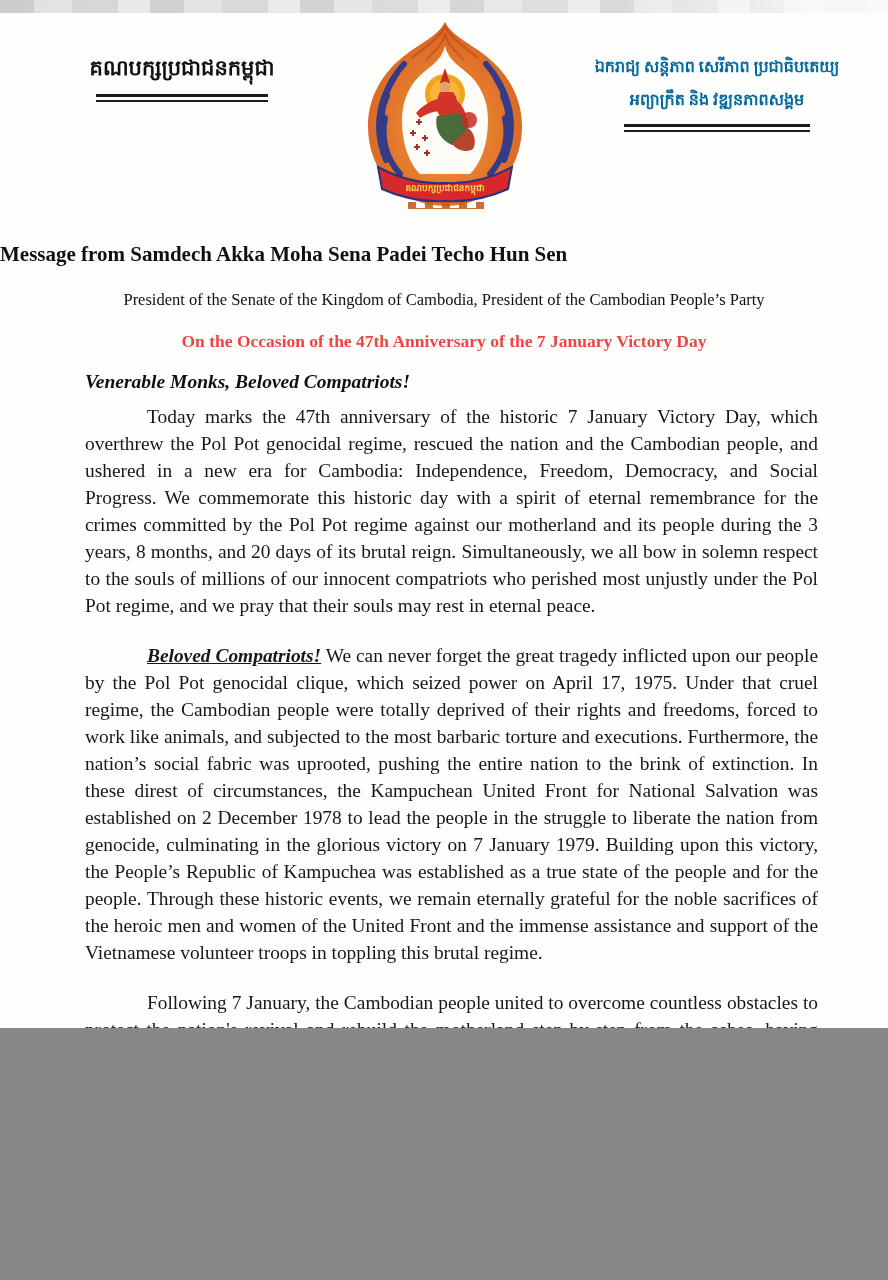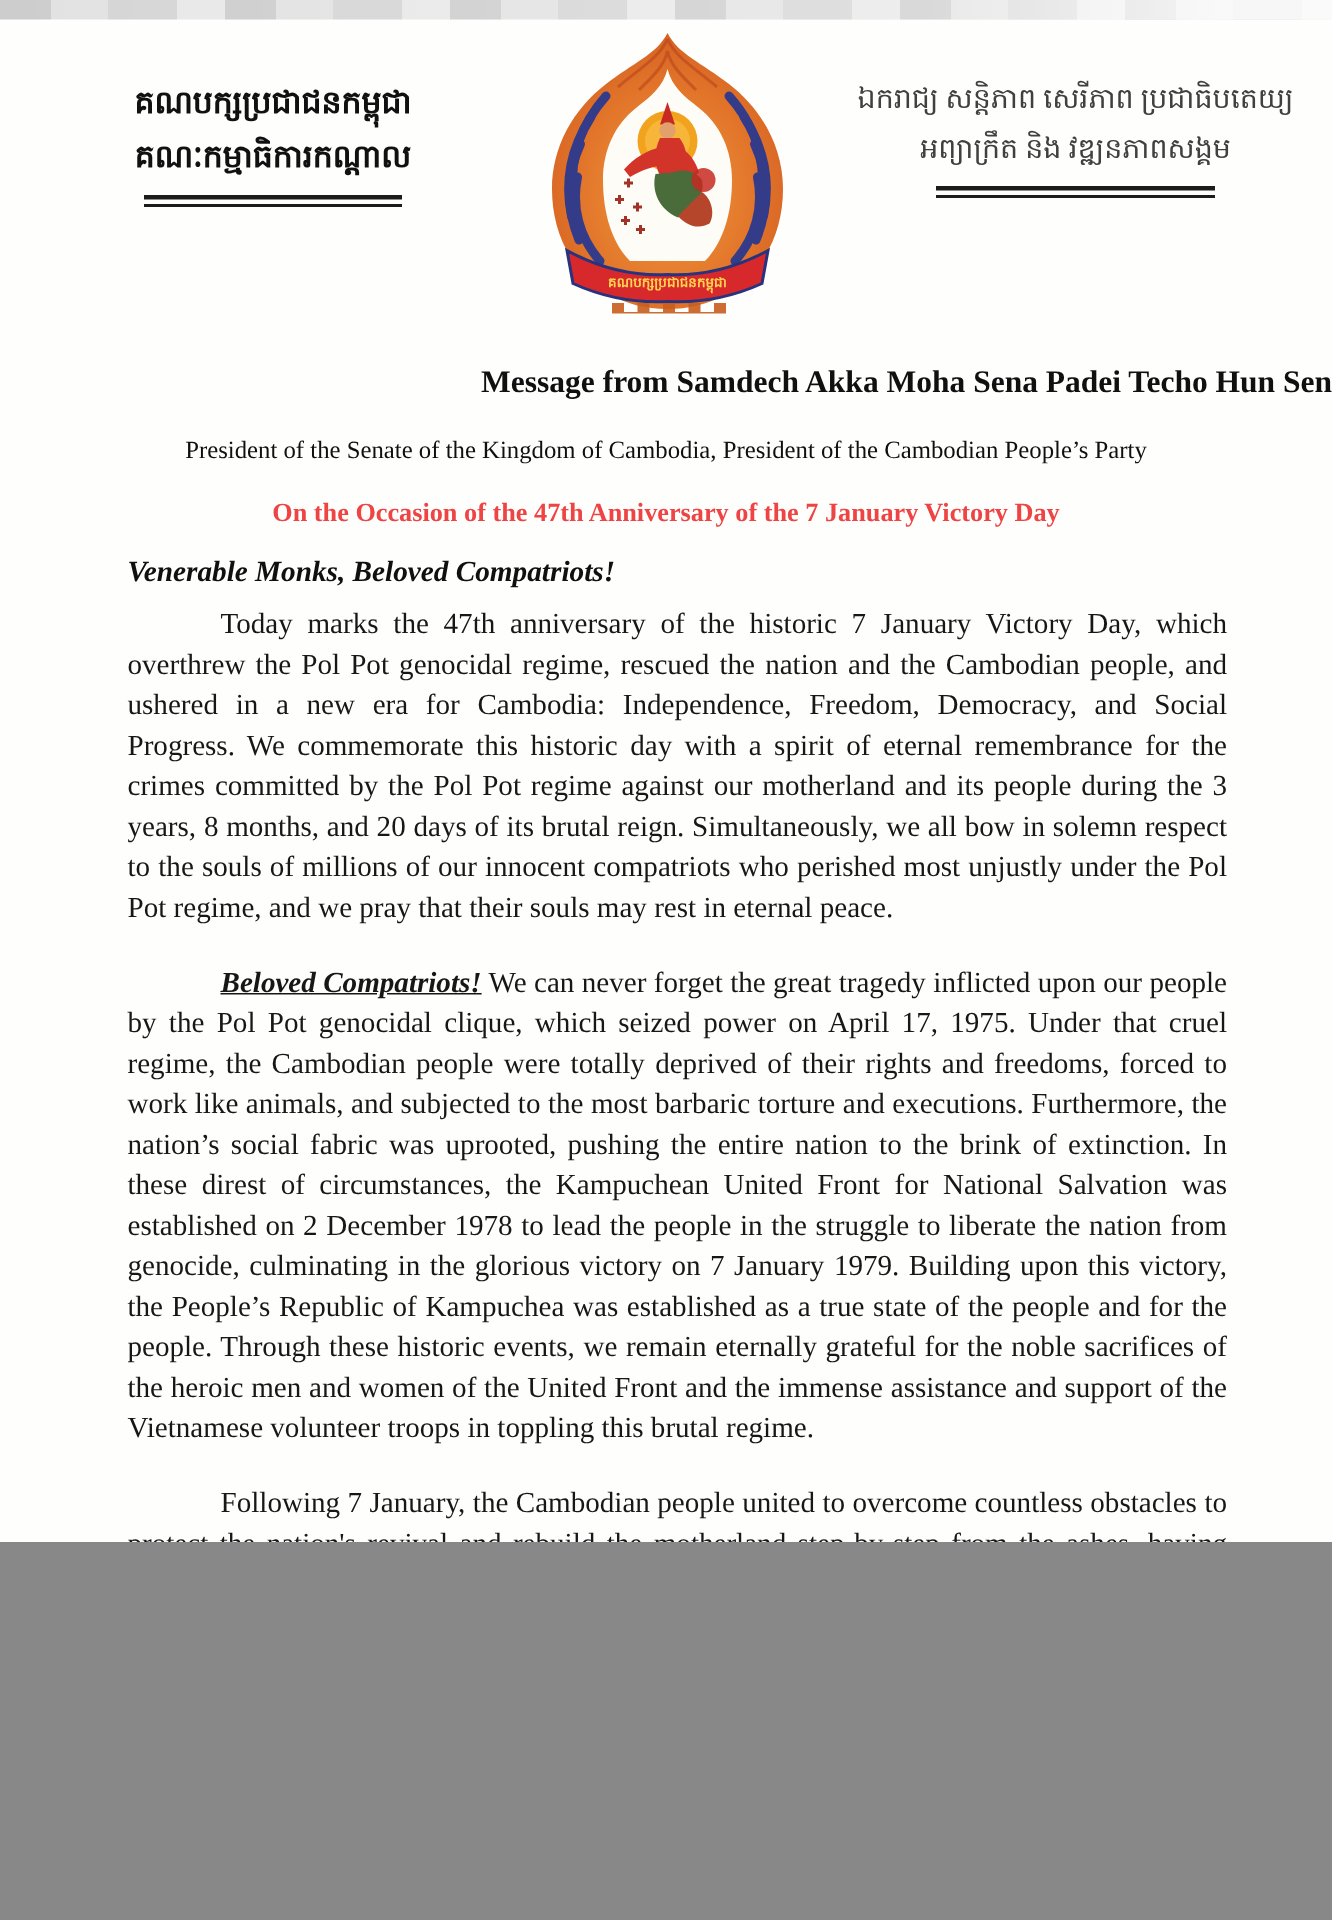--- a/index.html
+++ b/index.html
@@ -19,32 +19,32 @@
       repeating-linear-gradient(90deg,#cdcdcd 0 34px,#e2e2e2 34px 72px,#d5d5d5 72px 118px,#e8e8e8 118px 150px);
   }
 
   
   .lh-left{
     position:absolute;left:36px;top:50px;width:292px;
     text-align:center;font-weight:bold;font-size:21px;line-height:36px;color:#111;
   }
   .lh-right{
     position:absolute;left:556px;top:50px;width:322px;
-    text-align:center;font-weight:normal;font-size:19px;line-height:33px;color:#404040;
+    text-align:center;font-weight:bold;font-size:16px;line-height:33px;color:#0369a1;
   }
   .dbl-rule{
     margin:8px auto 0;height:3px;
     border-top:3px solid #1c1c1c;border-bottom:2px solid #1c1c1c;
   }
   .lh-left .dbl-rule{width:172px;}
   .lh-right .dbl-rule{width:186px;}
   .lh-emblem{position:absolute;left:360px;top:20px;width:170px;height:192px;}
 
   
-  .t1{position:absolute;top:242px;left:0;width:100%;text-align:right;
+  .t1{position:absolute;top:242px;left:0;width:100%;text-align:left;
       font-size:21px;font-weight:bold;color:#101010;margin:0;}
   .t2{position:absolute;top:290px;left:0;width:100%;text-align:center;
       font-size:16.5px;font-weight:normal;color:#101010;margin:0;}
   .t3{position:absolute;top:331px;left:0;width:100%;text-align:center;
       font-size:17.5px;font-weight:bold;color:#ef4444;margin:0;}
   .salutation{
     position:absolute;top:371px;left:85px;margin:0;
     font-size:19.5px;font-weight:bold;font-style:italic;color:#101010;
   }
 
@@ -63,21 +63,20 @@
 </style>
 </head>
 <body>
 
 <div class="page">
 
   <div class="scan-band"></div>
 
   <div class="lh-left">
     <div>គណបក្សប្រជាជនកម្ពុជា</div>
-    <div>គណៈកម្មាធិការកណ្តាល</div>
     <div class="dbl-rule"></div>
   </div>
 
   <div class="lh-emblem">
     <svg viewBox="0 0 170 192" width="170" height="192">
       <defs>
         <radialGradient id="gflame" cx="50%" cy="58%" r="66%">
           <stop offset="0%" stop-color="#f09a3e"></stop>
           <stop offset="58%" stop-color="#e2752a"></stop>
           <stop offset="100%" stop-color="#cf5a20"></stop>

